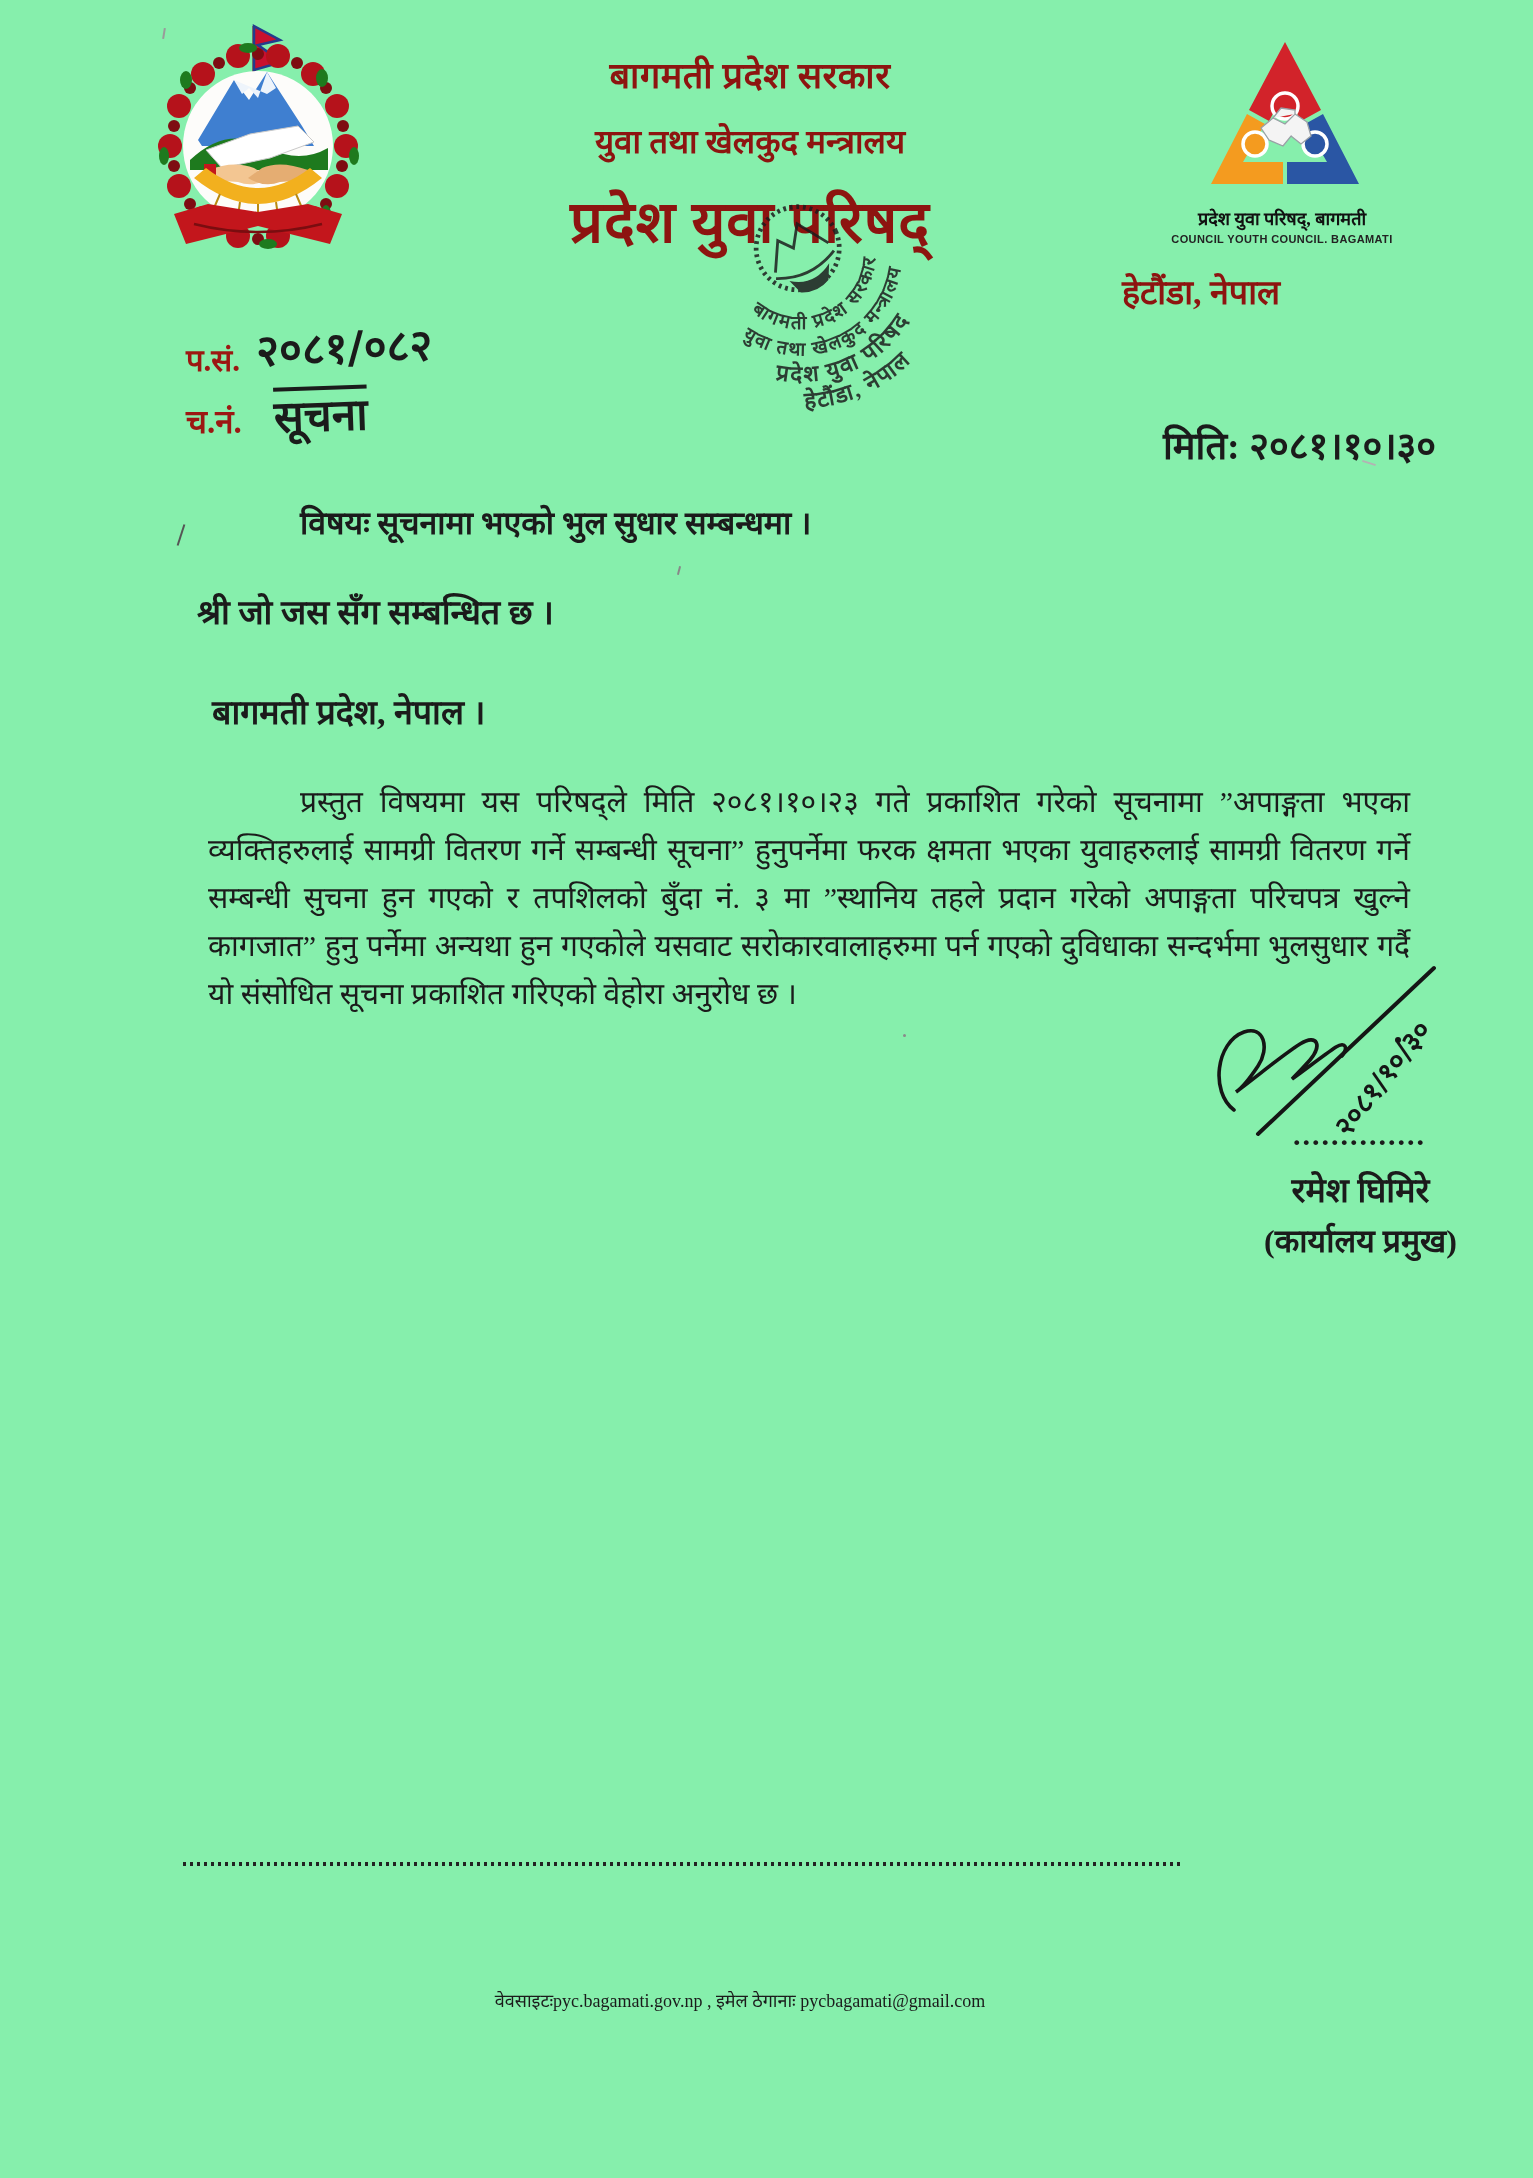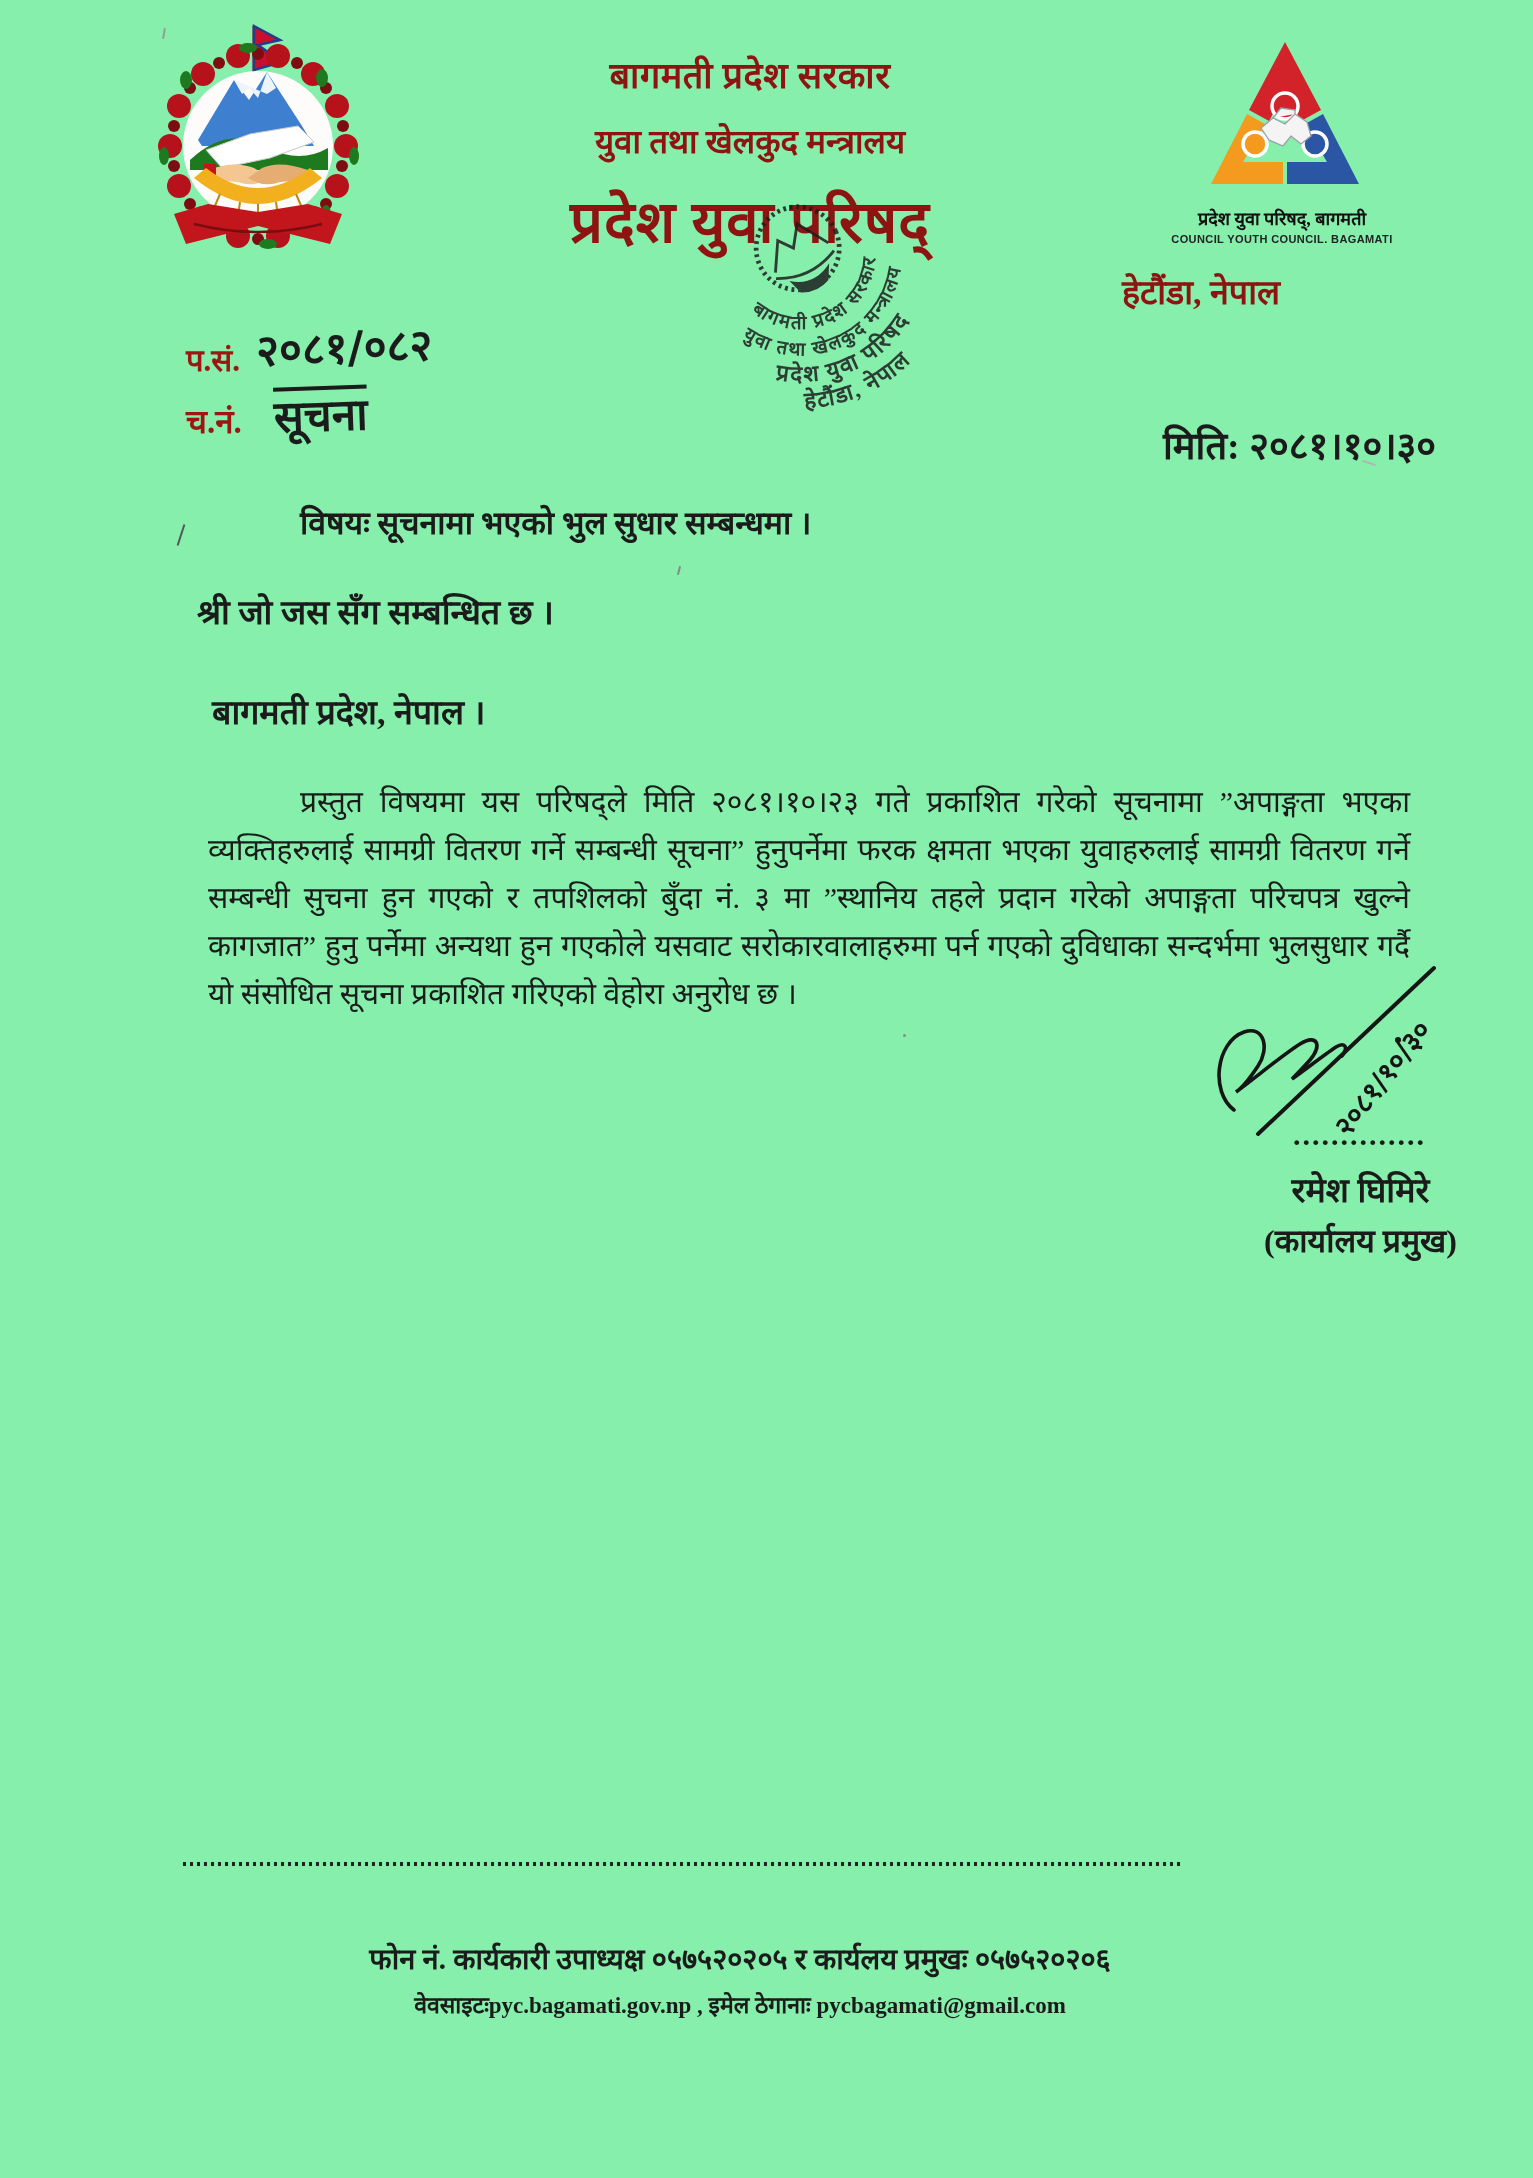--- a/index.html
+++ b/index.html
@@ -34,21 +34,21 @@
             text-align:justify;text-indent:92px;}
   
   .sig-dots{left:1293px;top:1118px;font-size:30px;font-weight:700;letter-spacing:2px;}
   .sig-name{left:1278px;top:1166px;width:165px;font-size:34px;font-weight:600;}
   .sig-title{left:1243px;top:1218px;width:235px;font-size:32px;font-weight:600;}
   
   .foot-dotline{left:183px;top:1862px;width:998px;height:4px;
                 background:repeating-linear-gradient(90deg,#222 0 3px,transparent 3px 7px);}
   .foot-slogan{left:240px;top:1882px;width:1000px;font-size:34px;font-weight:700;}
   .foot-phone{left:240px;top:1938px;width:1000px;font-size:29px;font-weight:600;}
-  .foot-web{left:240px;top:1988px;width:1000px;font-size:23px;font-weight:700;}
+  .foot-web{left:240px;top:1988px;width:1000px;font-size:18px;font-weight:400;}
   
   .artifact{background:#555;}
   .a1{left:180px;top:524px;width:2px;height:22px;transform:rotate(18deg);}
   .a2{left:678px;top:566px;width:2px;height:9px;transform:rotate(14deg);background:#888;}
   .a3{left:903px;top:1034px;width:3px;height:3px;border-radius:50%;background:#8a8a8a;}
   .a4{left:163px;top:28px;width:2px;height:11px;transform:rotate(9deg);background:#9a9a9a;}
   .a5{left:1362px;top:462px;width:14px;height:2px;transform:rotate(18deg);background:#b3b3b3;}
   .stamp-svg{left:620px;top:142px;opacity:.84;}
   .stamp-text{font-weight:600;letter-spacing:2px;fill:#1c1c1c;}
 </style>
@@ -202,21 +202,20 @@
     </g>
     <g transform="translate(148 196) rotate(-52)">
       <text x="0" y="0" font-size="28" font-weight="600" fill="#151515" font-family="DejaVu Sans, cursive, sans-serif">२०८१/१०/३०</text>
     </g>
   </svg>
   <div class="abs sig-dots">..............</div>
   <div class="abs center sig-name">रमेश घिमिरे</div>
   <div class="abs center sig-title">(कार्यालय प्रमुख)</div>
 
   <div class="abs foot-dotline"></div>
-  <div class="abs center foot-phone">फोन नं. कार्यकारी उपाध्यक्ष ०५७५२०२०५ र कार्यलय प्रमुखः ०५७५२०२०६</div>
   <div class="abs center foot-web">वेवसाइटःpyc.bagamati.gov.np , इमेल ठेगानाः  pycbagamati@gmail.com</div>
 
   <div class="abs artifact a1"></div>
   <div class="abs artifact a2"></div>
   <div class="abs artifact a3"></div>
   <div class="abs artifact a4"></div>
   <div class="abs artifact a5"></div>
 
 </div>
 

